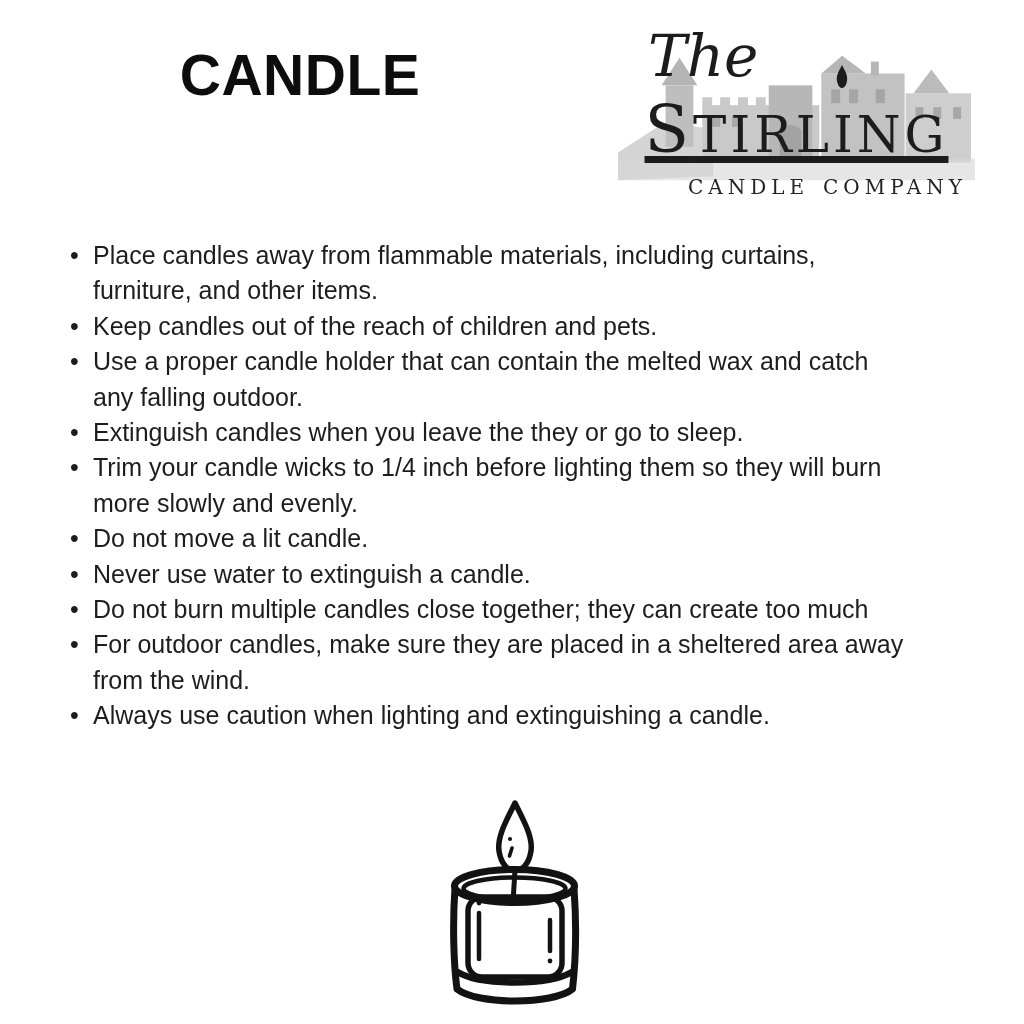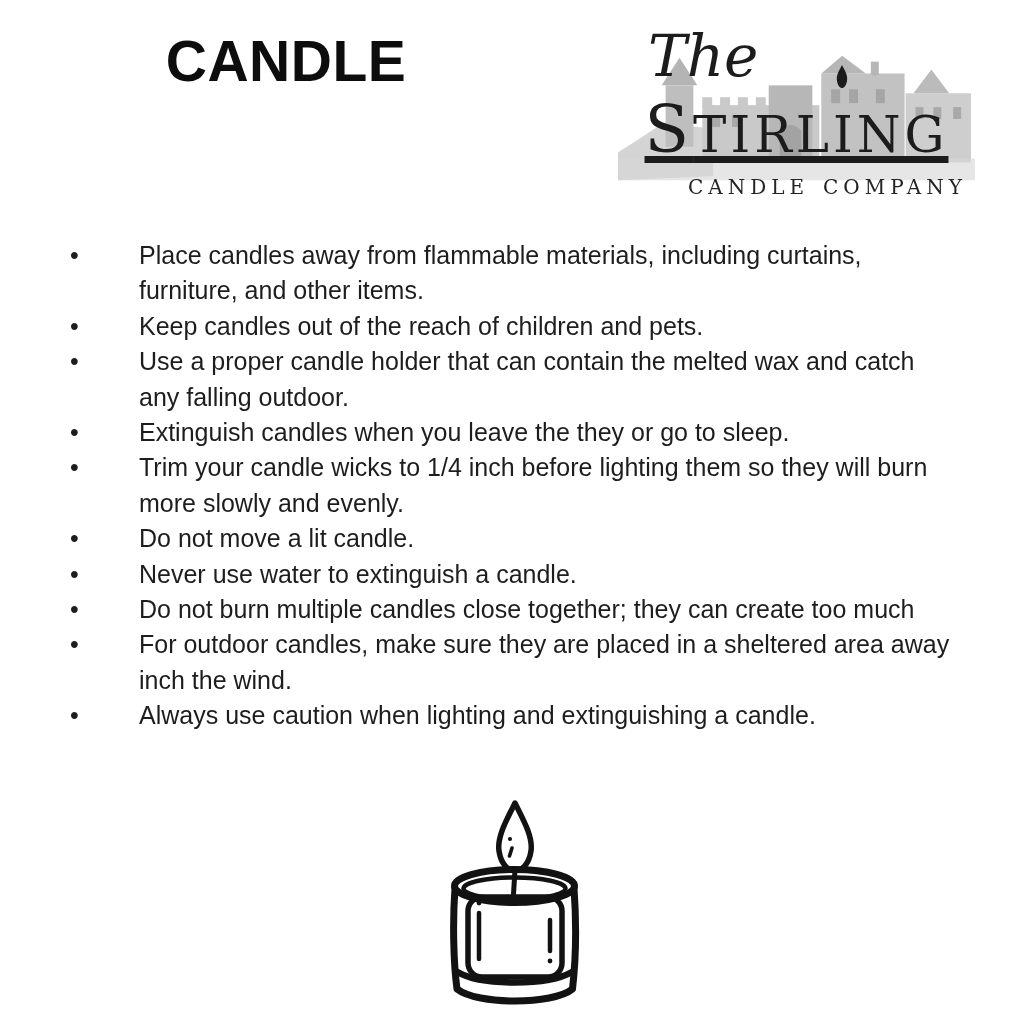--- a/index.html
+++ b/index.html
@@ -91,36 +91,35 @@
     padding-left: 23px;
     margin: 0;
   }
   .tips .bullet {
     position: absolute; left: 0; top: 0;
     font-size: 25px;
   }
   .tips .line {
     display: block;
     white-space: nowrap;
-    margin-left: 46px;
   }
 
   
   .candle {
     position: absolute;
     left: 435px; top: 793px;
     width: 160px; height: 228px;
   }
 </style>
 </head>
 <body>
 
 <div class="page">
 
-  <h1 class="title" style="margin:2px; font-size:57px;">
+  <h1 class="title" style="margin:16px; font-size:57px;">
     <span class="t-line">CANDLE</span>
   </h1>
 
   <div class="logo">
     <svg class="castle" viewBox="0 0 360 180" preserveAspectRatio="none" aria-hidden="true">
       <g opacity="0.8">
         <polygon points="0,126 46,96 96,102 96,150 0,154" fill="#b7b7b7" opacity="0.75"></polygon>
         <rect x="48" y="58" width="28" height="62" fill="#aeaeae"></rect>
         <polygon points="44,58 62,30 80,58" fill="#a2a2a2"></polygon>
         <rect x="85" y="78" width="118" height="56" fill="#bcbcbc"></rect>
@@ -186,21 +185,21 @@
       <span class="bullet">•</span>
       <span class="line">Never use water to extinguish a candle.</span>
     </li>
     <li>
       <span class="bullet">•</span>
       <span class="line">Do not burn multiple candles close together; they can create too much</span>
     </li>
     <li>
       <span class="bullet">•</span>
       <span class="line">For outdoor candles, make sure they are placed in a sheltered area away</span>
-      <span class="line">inch the wind.</span>
+      <span class="line">from the wind.</span>
     </li>
     <li>
       <span class="bullet">•</span>
       <span class="line">Always use caution when lighting and extinguishing a candle.</span>
     </li>
   </ul>
 
   <svg class="candle" viewBox="0 0 160 228" aria-hidden="true">
     <g stroke="#121212" stroke-linecap="round" stroke-linejoin="round" fill="none">
 

